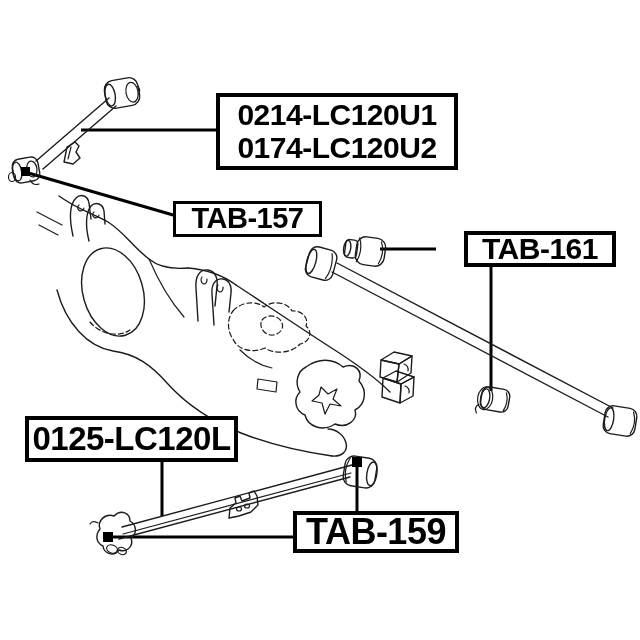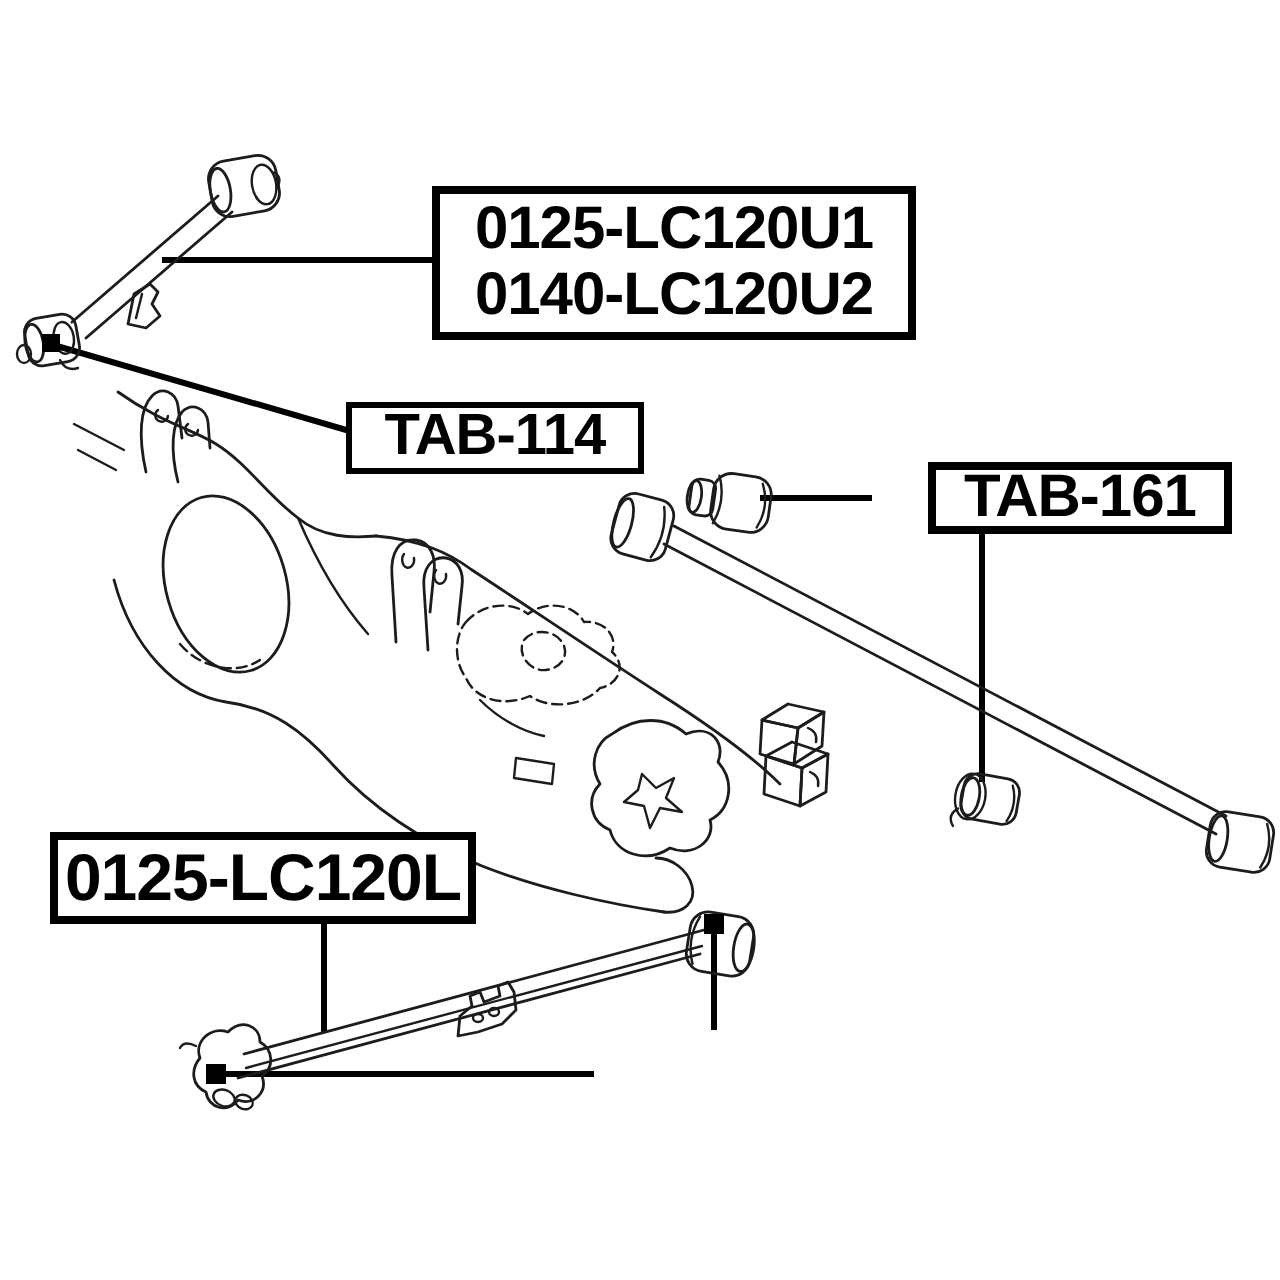--- a/index.html
+++ b/index.html
@@ -156,30 +156,33 @@
         <path class="part thin" d="M-12,-12 Q-17,0 -12,12"></path>
       </g>
     </g>
 
     <rect class="dot" x="21" y="167" width="9" height="9"></rect>
     <rect class="dot" x="103" y="532" width="10" height="10"></rect>
     <rect class="dot" x="352" y="457" width="10" height="10"></rect>
   </svg>
 
   <div class="label-box" id="lbl-codes">
-    <span>0125-LC120U1</span>
-    <span>0140-LC120U2</span>
+    <span>0214-LC120U1</span>
+    <span>0174-LC120U2</span>
   </div>
 
   <div class="label-box" id="lbl-tab157">
-    <span>TAB-114</span>
+    <span>TAB-157</span>
   </div>
 
   <div class="label-box" id="lbl-tab161">
     <span>TAB-161</span>
   </div>
 
   <div class="label-box" id="lbl-lc120l">
     <span>0125-LC120L</span>
   </div>
 
+  <div class="label-box" id="lbl-tab159">
+    <span>TAB-159</span>
+  </div>
 
 </div>
 
 </body></html>

